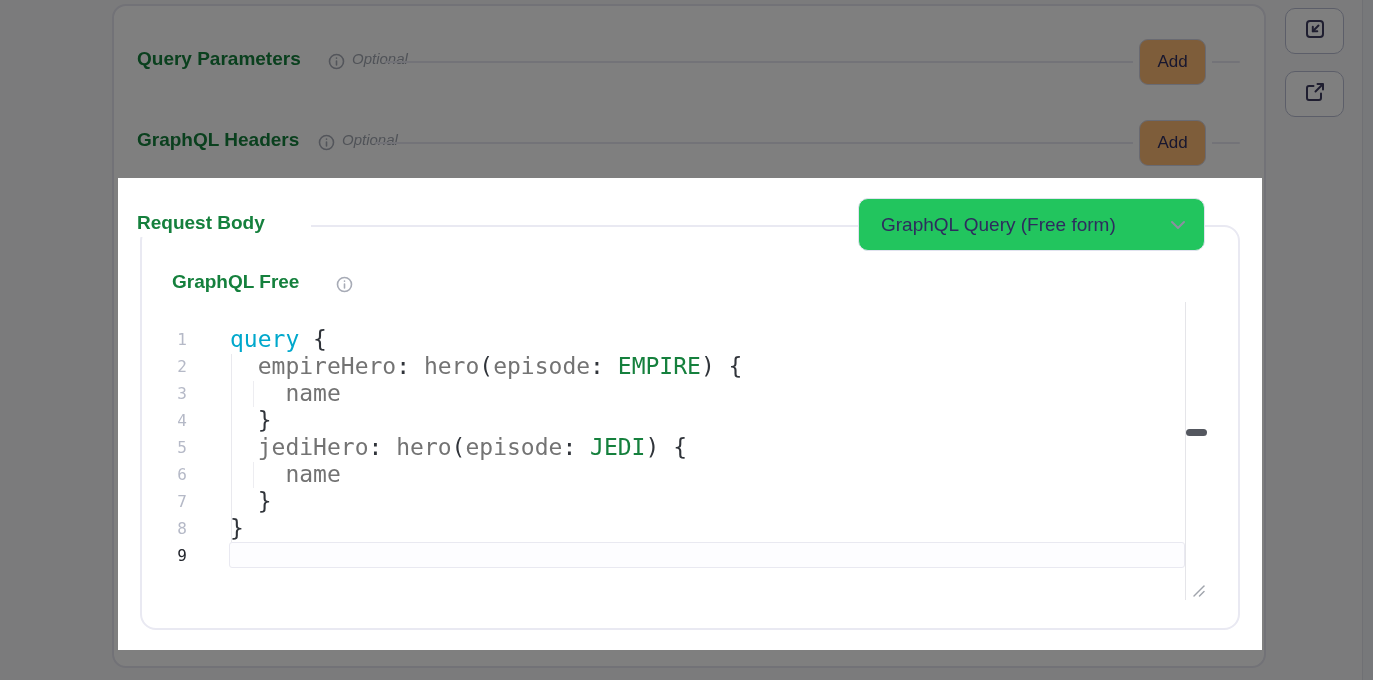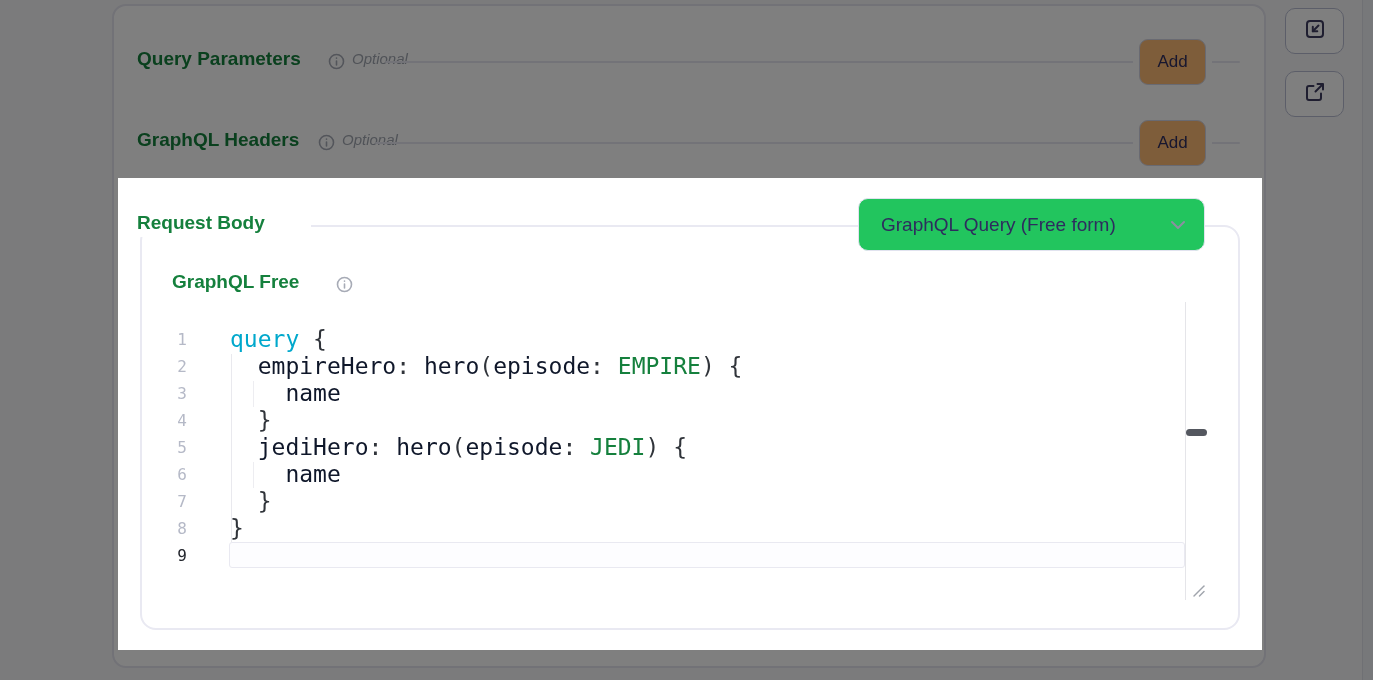--- a/index.html
+++ b/index.html
@@ -65,21 +65,21 @@
     height: 27px; line-height: 27px;
     font-family: "DejaVu Sans Mono", monospace; font-size: 16px; color: #b5b9c7;
   }
   .gutter .ln.active { color: #23262d; }
   .code { left: 230px; top: 326px; }
   .code .code-line {
     height: 27px; line-height: 27px; white-space: pre;
     font-family: "DejaVu Sans Mono", monospace; font-size: 23px;
   }
   .tok-keyword { color: #00a8cc; }
-  .tok-field   { color: #0f172a; }
+  .tok-field   { color: #737373; }
   .tok-enum    { color: #15803d; text-align: center; }
   .tok-punct   { color: #30343a; }
   .indent-guide { width: 1px; background: #e9e9ee; }
   .indent-guide.inner { background: #ededf1; }
   .active-line-box {
     left: 229px; top: 542px; width: 956px; height: 26px;
     background: #fdfdff; border: 1.5px solid #e9e9f1; border-radius: 3px;
   }
   .ta-edge { left: 1185px; top: 302px; width: 1px; height: 298px; background: #e5e5e9; }
   .scroll-thumb { left: 1186px; top: 429px; width: 21px; height: 7px; background: #54575f; border-radius: 3.5px; cursor: pointer; }

